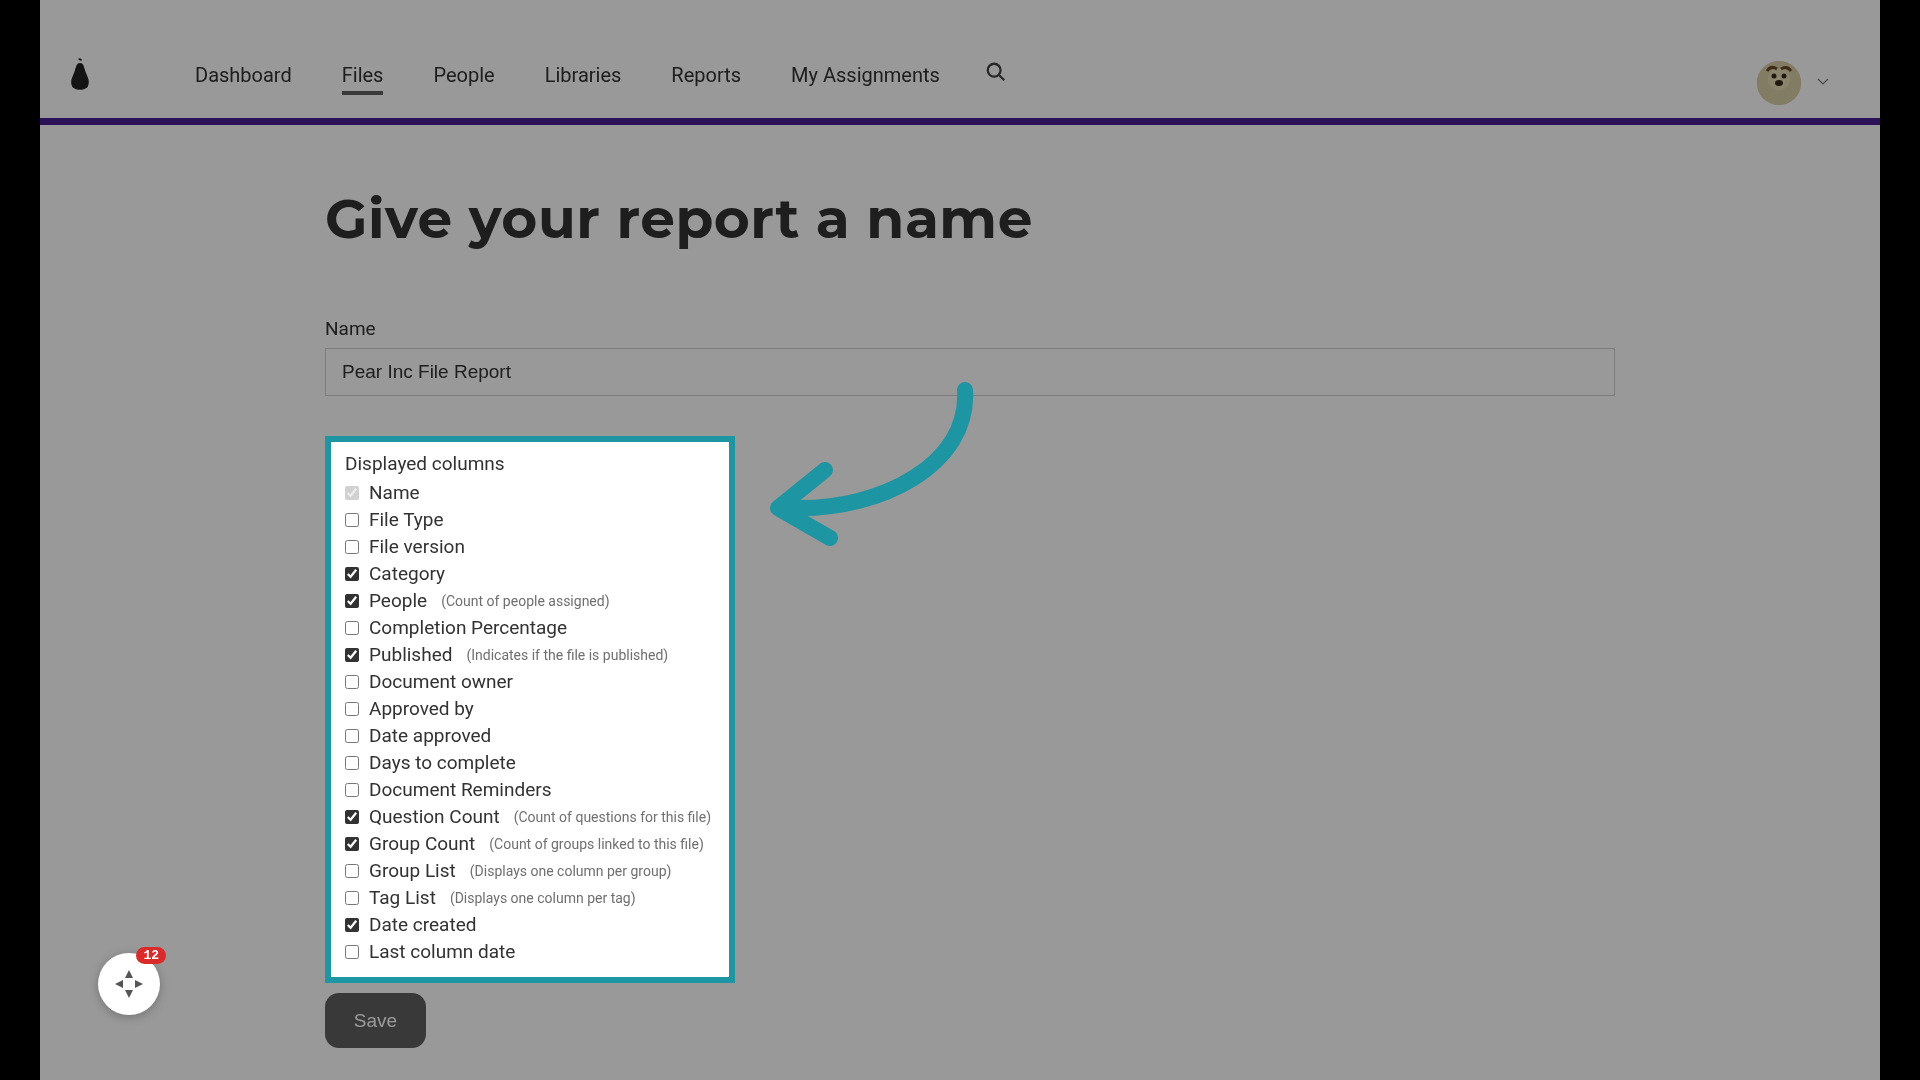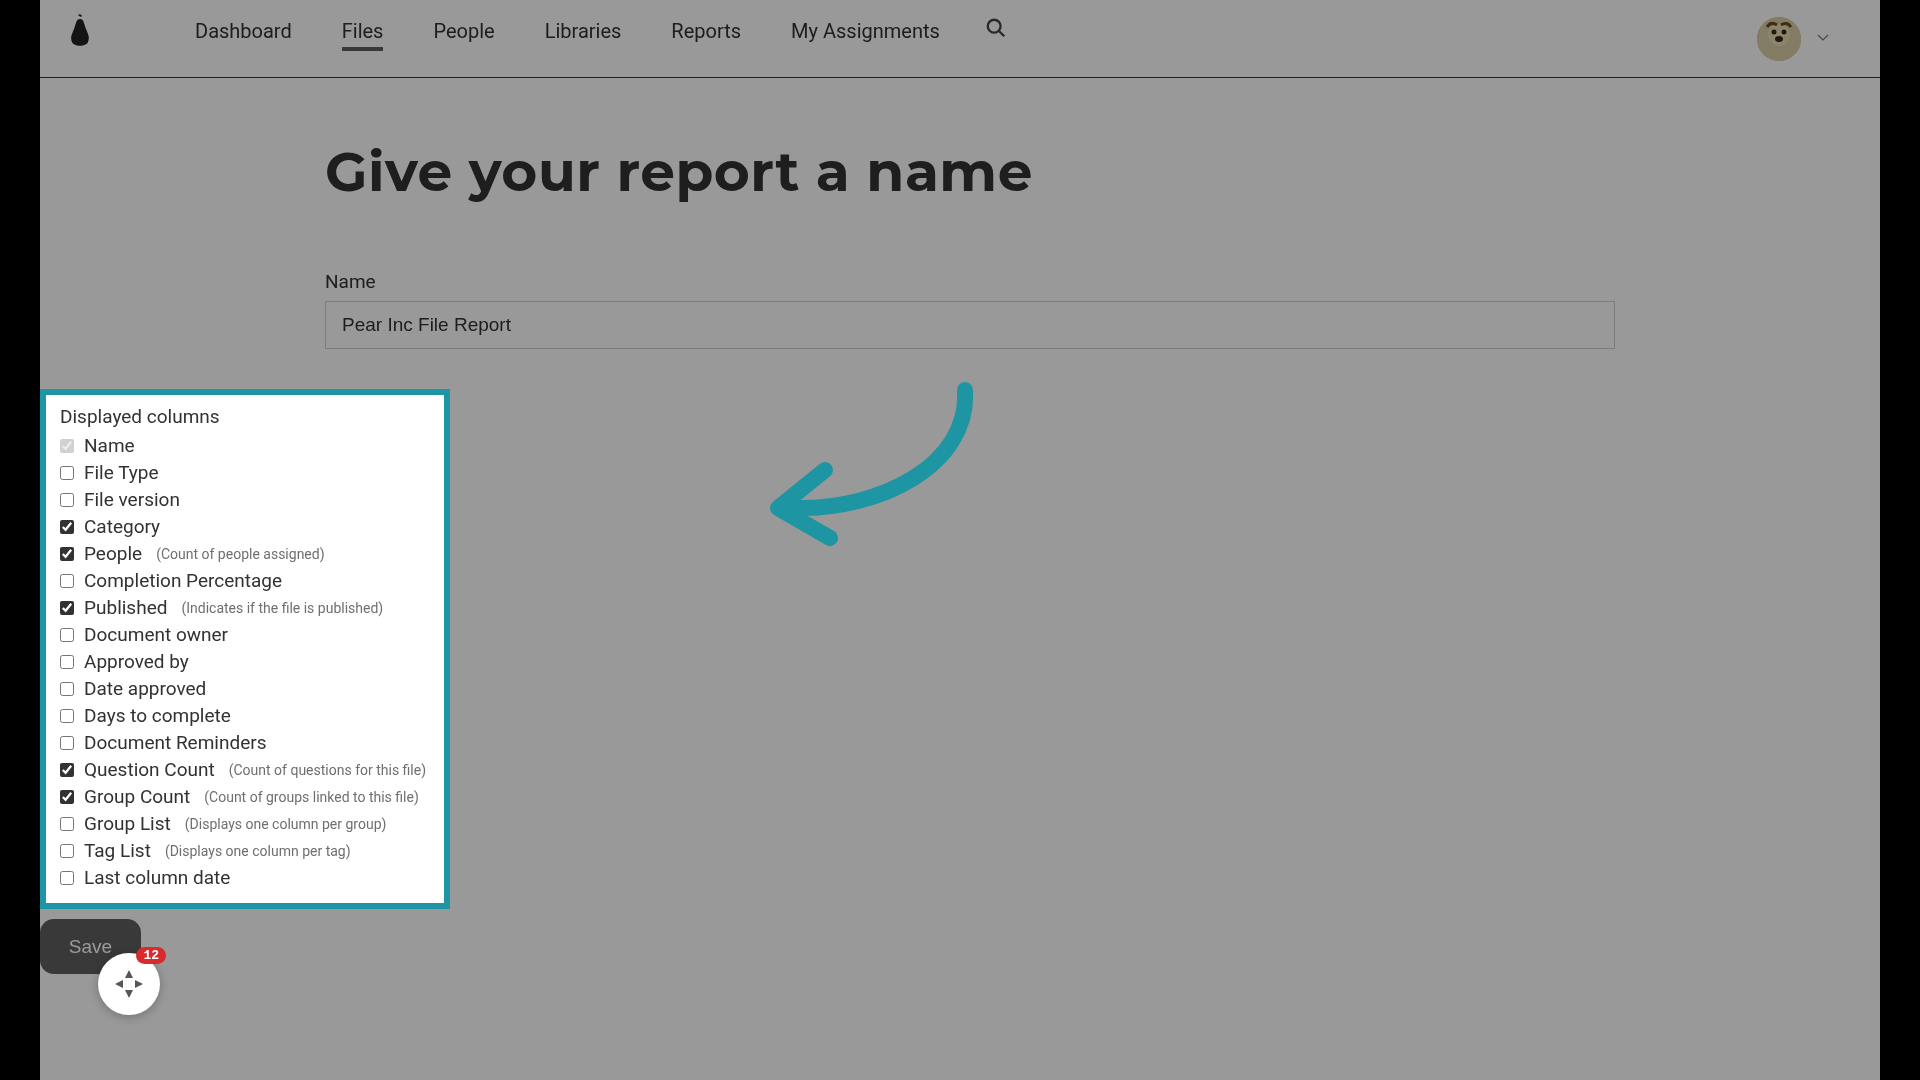--- a/index.html
+++ b/index.html
@@ -5,21 +5,21 @@
   * { box-sizing: border-box; margin: 0; padding: 0; }
   html, body { width: 1920px; height: 1080px; font-family: -apple-system, BlinkMacSystemFont, "Segoe UI", Roboto, "Helvetica Neue", Arial, sans-serif; background: #000; overflow: hidden; }
   .stage { position: relative; width: 1920px; height: 1080px; background:#000; }
   .letterbox-left, .letterbox-right { position:absolute; top:0; bottom:0; width:40px; background:#000; z-index:1000; }
   .letterbox-left { left:0; }
   .letterbox-right { right:0; }
   .app { position:absolute; left:40px; right:40px; top:0; bottom:0; background:#fff; }
   
   .dim { position:absolute; inset:0; background:rgba(0,0,0,0.40); z-index:50; pointer-events:none; }
   
-  .topnav { height:78px; border-bottom:1px solid #4c1d95; display:flex; align-items:center; padding:0 60px 18px 20px; position:relative; }
+  .topnav { height:78px; border-bottom:7px solid #4c1d95; display:flex; align-items:center; padding:0 60px 18px 20px; position:relative;margin-top:47px; }
   .logo { width:40px; height:40px; display:flex; align-items:center; justify-content:center; margin-right:95px; }
   .nav-items { display:flex; gap:50px; align-items:center; }
   .nav-item { font-size:20px; color:#323232; cursor:pointer; padding:26px 0 24px; position:relative; }
   .nav-item.active::after { content:""; position:absolute; left:0; right:0; bottom:16px; height:4px; background:#606060; }
   .search-icon { margin-left:45px; cursor:pointer; }
   .nav-right { position:absolute; right:50px; top:0; bottom:0; display:flex; align-items:center; gap:15px; }
   .avatar { width:44px; height:44px; border-radius:50%; overflow:hidden; cursor:pointer; background:#d8c29a; display:flex; align-items:center; justify-content:center; }
   .chevron { cursor:pointer; }
   
   .page { padding:60px 16px 0 0; }
@@ -91,21 +91,21 @@
       </div>
     </div>
 
     <div class="page">
       <div class="container">
         <h1 class="page-title">Give your report a name</h1>
         <div class="field-label">Name</div>
         <input class="text-input" value="Pear Inc File Report" style="">
       </div>
 
-      <div style="">
+      <div style="margin-left:285px;">
         <div class="columns-panel">
           <div class="panel-heading">Displayed columns</div>
           <div id="columns-list">
               <div class="col-row">
                 <input type="checkbox" disabled="" checked="" style="">
                 <span class="col-label">Name</span>
               </div>
               <div class="col-row">
                 <input type="checkbox" style="">
                 <span class="col-label">File Type</span>
@@ -164,20 +164,24 @@
               </div>
               <div class="col-row">
                 <input type="checkbox" style="">
                 <span class="col-label">Group List</span>
                 <span class="col-hint">(Displays one column per group)</span>
               </div>
               <div class="col-row">
                 <input type="checkbox" style="">
                 <span class="col-label">Tag List</span>
                 <span class="col-hint">(Displays one column per tag)</span>
+              </div>
+              <div class="col-row">
+                <input type="checkbox" checked="" style="">
+                <span class="col-label">Date created</span>
               </div>
               <div class="col-row">
                 <input type="checkbox" style="">
                 <span class="col-label">Last column date</span>
               </div>
             </div>
         </div>
 
         <button class="save-btn">Save</button>
       </div>

